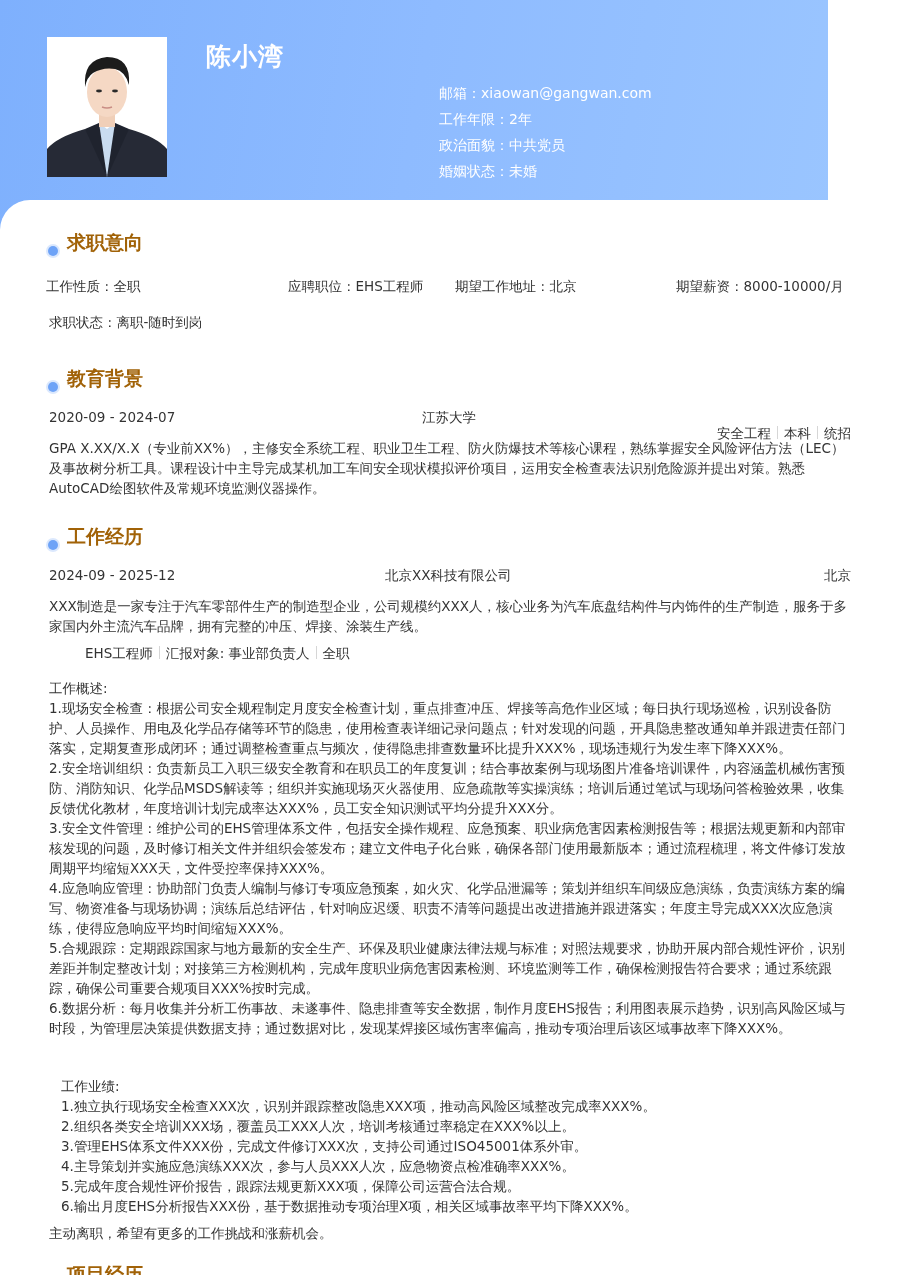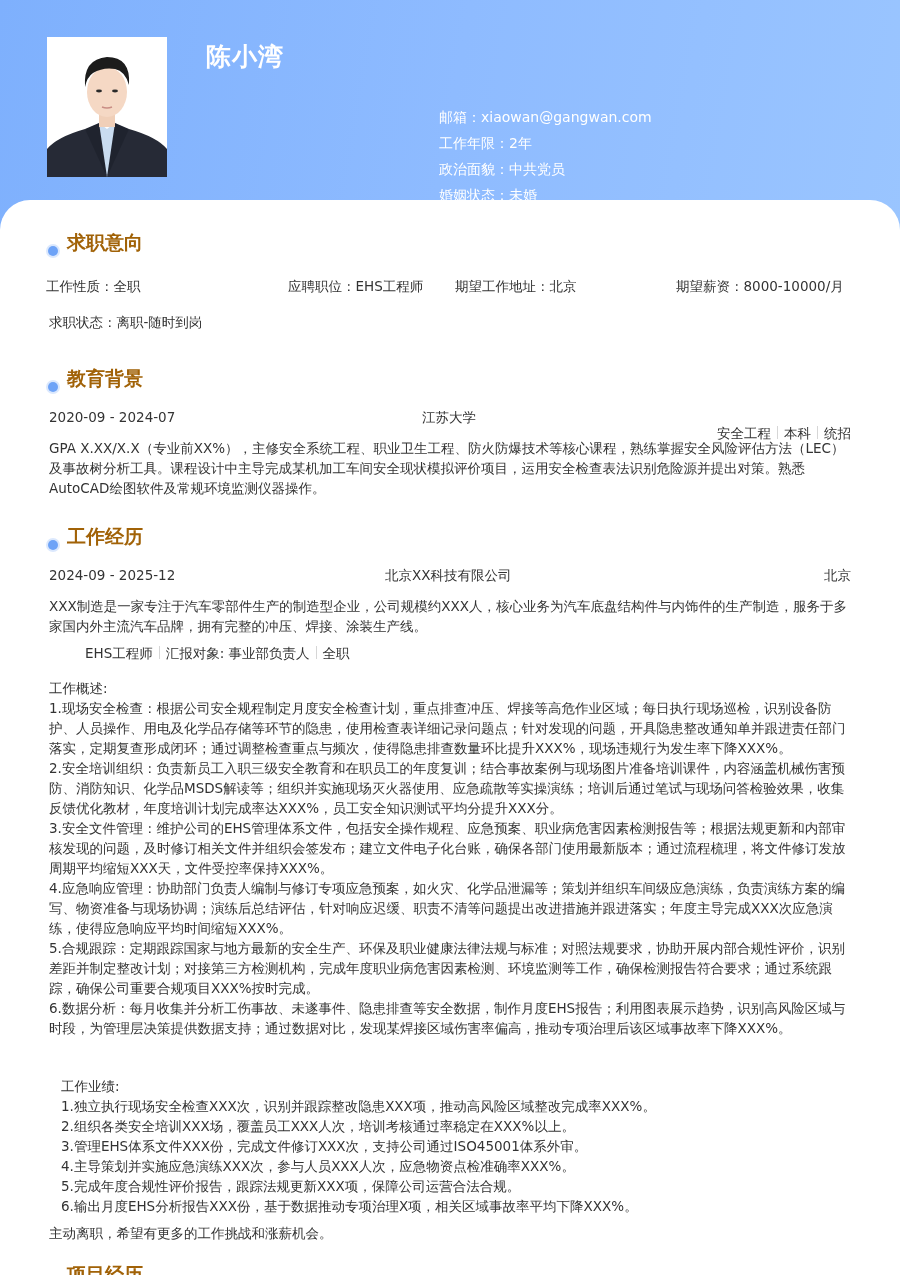--- a/index.html
+++ b/index.html
@@ -1,33 +1,33 @@
 <!DOCTYPE html>
 <html><head>
 <meta charset="utf-8">
 <style>
   * { box-sizing: border-box; margin: 0; padding: 0; }
   html, body { width: 900px; height: 1275px; overflow: hidden; background: #ffffff; }
   body { font-family: "DejaVu Sans", "Liberation Sans", sans-serif; color: #333333; position: relative; }
 
   .header {
-    position: absolute; left: 0; top: 0; width: 900px; height: 240px;
+    position: absolute; left: 0; top: 0; width: 828px; height: 240px;
     background: linear-gradient(100deg, #7eb0fd 0%, #8ebbff 50%, #9ac5ff 100%);
   }
   .photo {
     position: absolute; left: 47px; top: 37px; width: 120px; height: 140px;
     background: #ffffff; overflow: hidden;
   }
   .photo svg { display: block; }
   .name {
     position: absolute; left: 206px; top: 40px; font-size: 25px; font-weight: bold; color: #ffffff; letter-spacing: 1px;
   }
   .info-col { position: absolute; top: 83px; font-size: 14px; color: #ffffff; }
   .info-col.left { left: 206px; }
-  .info-col.right { left: 439px; margin-top: 24px; }
+  .info-col.right { left: 439px; }
   .info-row { height: 26px; line-height: 20px; white-space: nowrap; }
 
   .card {
     position: absolute; left: 0; top: 200px; width: 900px; height: 1075px;
     background: #ffffff; border-radius: 30px 30px 0 0;
   }
 
   .section-title {
     position: absolute; left: 48px; display: flex; align-items: flex-end;
     font-size: 19px; font-weight: bold; color: #a16207;

